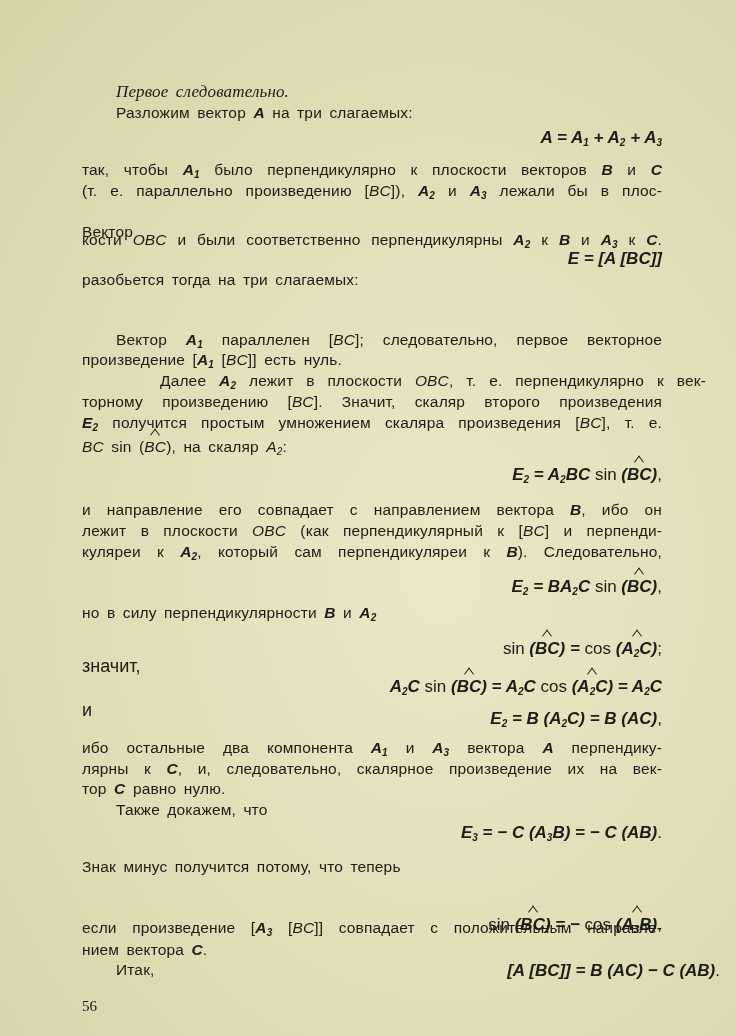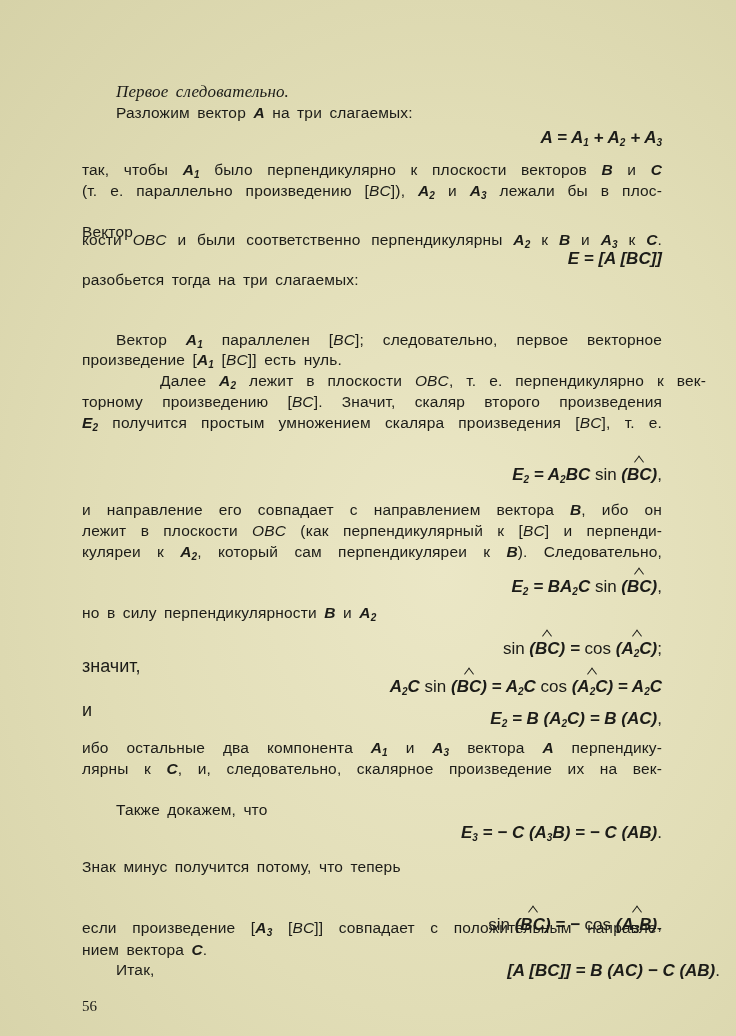--- a/index.html
+++ b/index.html
@@ -56,20 +56,21 @@
   <div class="formula" style="top:248px;">E = [A [BC]]</div>
 
   <div class="line" style="top:270px;">разобьется тогда на три слагаемых:</div>
 
 
   <div class="line just indent" style="top:330px;">Вектор <span class="v">A<sub>1</sub></span> параллелен [<span class="vi">BC</span>]; следовательно, первое векторное</div>
   <div class="line" style="top:350px;">произведение [<span class="v">A<sub>1</sub></span> [<span class="vi">BC</span>]] есть нуль.</div>
   <div class="line just indent" style="top:371px;margin-left:44px;">Далее <span class="v">A<sub>2</sub></span> лежит в плоскости <span class="vi">OBC</span>, т. е. перпендикулярно к век-</div>
   <div class="line just" style="top:392px;">торному произведению [<span class="vi">BC</span>]. Значит, скаляр второго произведения</div>
   <div class="line just" style="top:413px;"><span class="v">E<sub>2</sub></span> получится простым умножением скаляра произведения [<span class="vi">BC</span>], т. е.</div>
+  <div class="line" style="top:437px;"><span class="vi">BC</span> sin (<span class="vi hat">BC</span>), на скаляр <span class="vi">A<sub>2</sub></span>:</div>
 
   <div class="formula" style="top:464px;">E<sub>2</sub> = A<sub>2</sub>BC <span class="n">sin</span> (<span class="hat">BC</span>)<span class="n">,</span></div>
 
   <div class="line just" style="top:500px;">и направление его совпадает с направлением вектора <span class="v">B</span>, ибо он</div>
   <div class="line just" style="top:521px;">лежит в плоскости <span class="vi">OBC</span> (как перпендикулярный к [<span class="vi">BC</span>] и перпенди-</div>
   <div class="line just" style="top:542px;">куляреи к <span class="v">A<sub>2</sub></span>, который сам перпендикуляреи к <span class="v">B</span>). Следовательно,</div>
 
   <div class="formula" style="top:576px;">E<sub>2</sub> = BA<sub>2</sub>C <span class="n">sin</span> (<span class="hat">BC</span>)<span class="n">,</span></div>
 
   <div class="line" style="top:603px;">но в силу перпендикулярности <span class="v">B</span> и <span class="v">A<sub>2</sub></span></div>
@@ -79,20 +80,21 @@
   <div class="label" style="top:656px;">значит,</div>
 
   <div class="formula" style="top:676px;">A<sub>2</sub>C <span class="n">sin</span> (<span class="hat">BC</span>) = A<sub>2</sub>C <span class="n">cos</span> (<span class="hat">A<sub>2</sub>C</span>) = A<sub>2</sub>C</div>
 
   <div class="label" style="top:700px;">и</div>
 
   <div class="formula" style="top:708px;">E<sub>2</sub> = B (A<sub>2</sub>C) = B (AC)<span class="n">,</span></div>
 
   <div class="line just" style="top:738px;">ибо остальные два компонента <span class="v">A<sub>1</sub></span> и <span class="v">A<sub>3</sub></span> вектора <span class="v">A</span> перпендику-</div>
   <div class="line just" style="top:759px;">лярны к <span class="v">C</span>, и, следовательно, скалярное произведение их на век-</div>
+  <div class="line" style="top:779px;">тор <span class="v">C</span> равно нулю.</div>
   <div class="line indent" style="top:800px;">Также докажем, что</div>
 
   <div class="formula" style="top:822px;">E<sub>3</sub> = − C (A<sub>3</sub>B) = − C (AB)<span class="n">.</span></div>
 
   <div class="line" style="top:857px;">Знак минус получится потому, что теперь</div>
 
   <div class="formula" style="top:886px;margin-top:28px;"><span class="n">sin</span> (<span class="hat">BC</span>) = − <span class="n">cos</span> (<span class="hat">A<sub>3</sub>B</span>)<span class="n">,</span></div>
 
   <div class="line just" style="top:918px;">если произведение [<span class="v">A<sub>3</sub></span> [<span class="vi">BC</span>]] совпадает с положительным направле-</div>
   <div class="line" style="top:940px;">нием вектора <span class="v">C</span>.</div>

